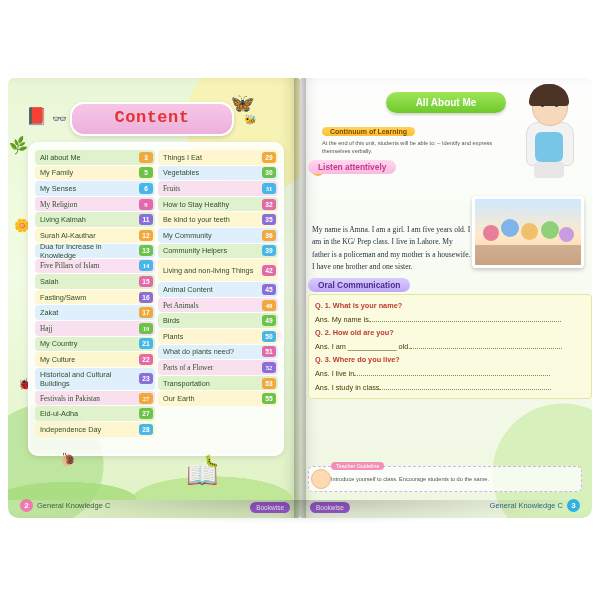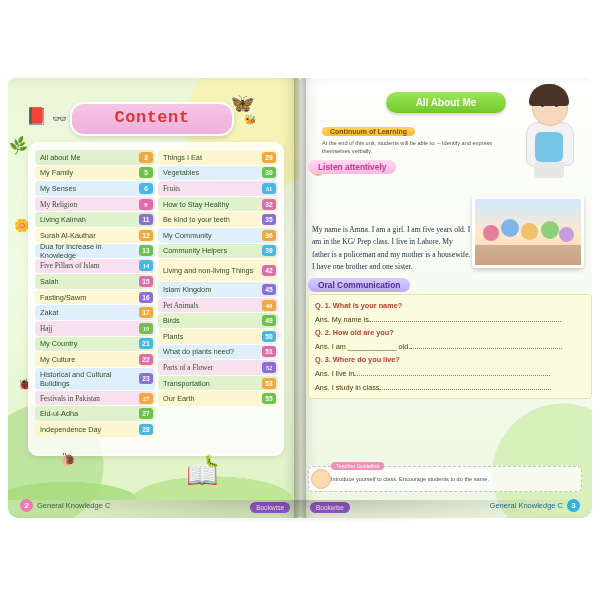--- a/index.html
+++ b/index.html
@@ -237,21 +237,21 @@
               </div>
               <div class="row r1">
                 <div class="t">Community Helpers</div>
                 <div class="n" style="background: rgb(73, 182, 232);">39</div>
               </div>
               <div class="row r2" style="height: 22px;">
                 <div class="t">Living and non-living Things</div>
                 <div class="n" style="background: rgb(224, 107, 168);">42</div>
               </div>
               <div class="row r3">
-                <div class="t">Islam Kingdom</div>
+                <div class="t">Animal Content</div>
                 <div class="n" style="background: rgb(138, 111, 216);">45</div>
               </div>
               <div class="row r4">
                 <div class="t">Pet Animals</div>
                 <div class="n" style="background: rgb(240, 169, 60);">48</div>
               </div>
               <div class="row r1">
                 <div class="t">Birds</div>
                 <div class="n" style="background: rgb(108, 194, 74);">49</div>
               </div>

